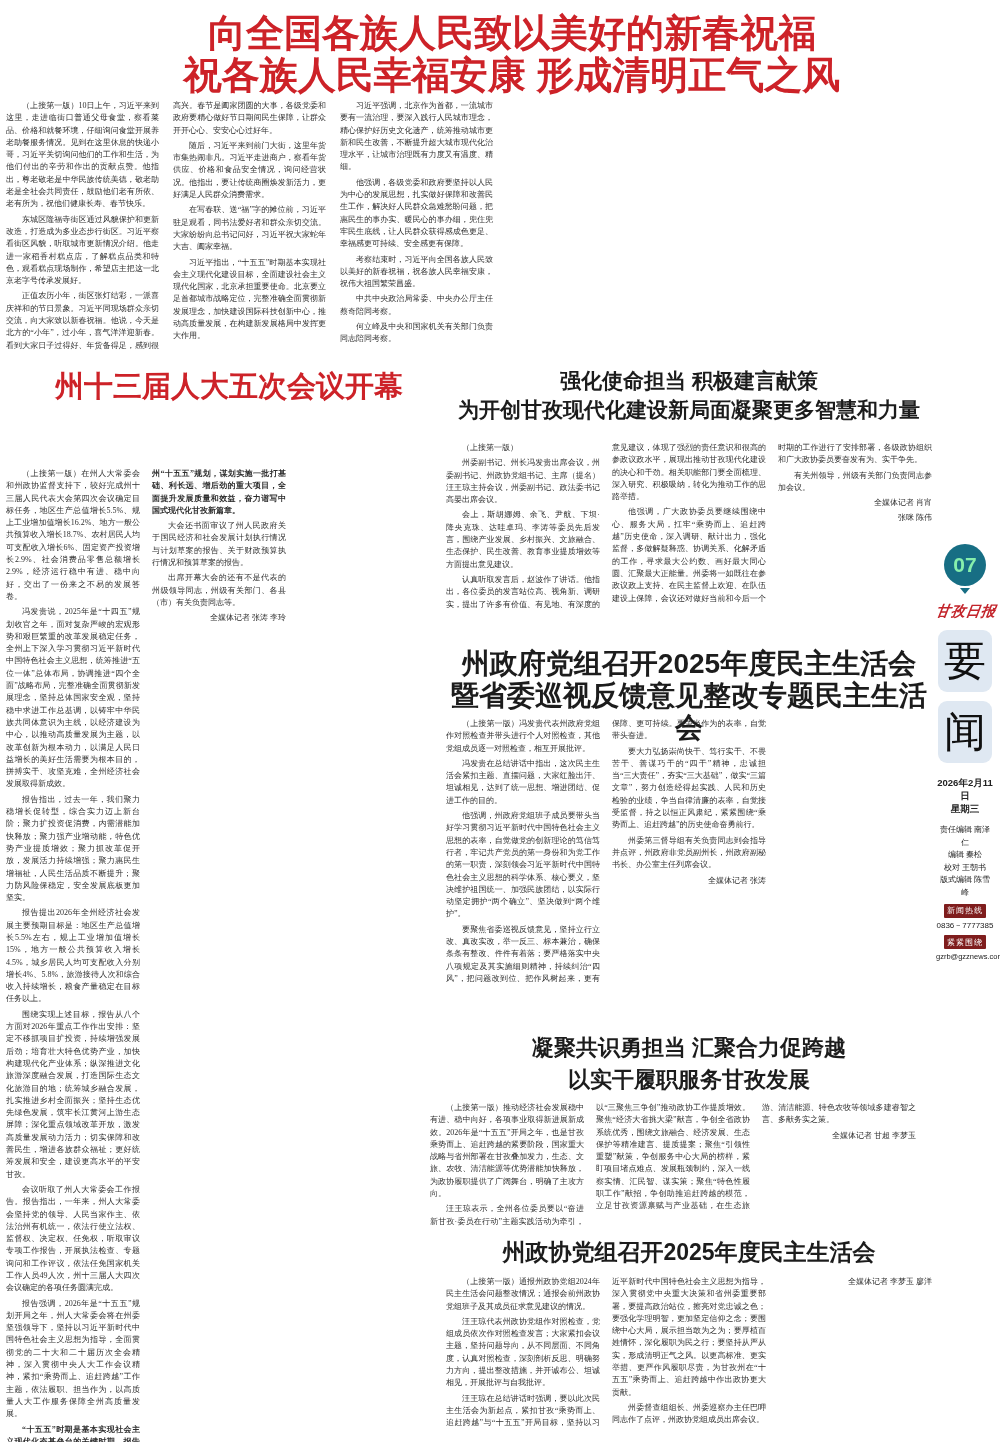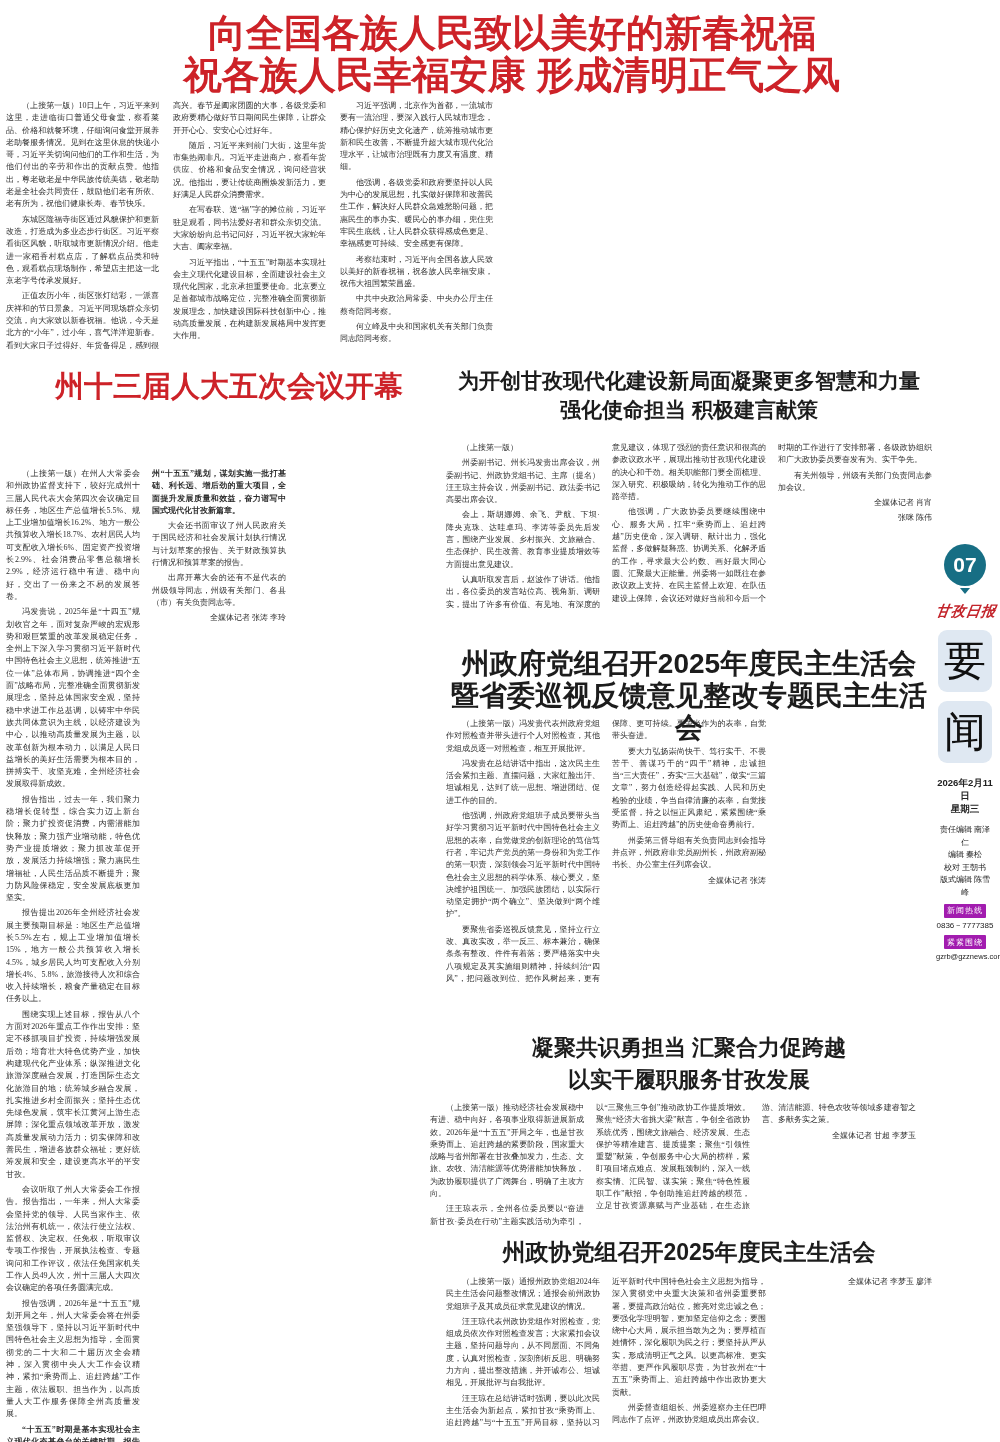--- a/index.html
+++ b/index.html
@@ -32,30 +32,30 @@
   .ningju-body{top:1102px;left:430px;width:486px;height:126px;column-count:3;column-gap:12px;}
   .zhengxie-body{top:1276px;left:446px;width:486px;height:160px;column-count:3;column-gap:12px;}
   .para{margin:0 0 3px 0;text-indent:2em;}
   .p-right{text-align:right;text-indent:0;}
   .p-bold{font-weight:bold;}
 
   
   .sidebar{position:absolute;top:544px;left:936px;width:58px;text-align:center;
            font-family:"Liberation Sans",sans-serif;}
   .page-badge{width:42px;height:42px;margin:0 auto;background:#176e84;border-radius:50%;
-              color:#ffffff;font-size:21px;font-weight:bold;line-height:42px;}
+              color:#86efac;font-size:21px;font-weight:bold;line-height:42px;}
   .badge-tick{width:0;height:0;margin:2px auto 0;border-left:5px solid transparent;
               border-right:5px solid transparent;border-top:6px solid #176e84;}
   .paper-logo{margin-top:8px;color:#c3242b;font-size:14.5px;font-weight:bold;
               font-style:italic;transform:skewX(-8deg);letter-spacing:0.5px;white-space:nowrap;}
   .sec-box{width:54px;height:62px;margin:9px auto 0;background:#dfe8f2;border-radius:9px;
            color:#111;font-size:42px;line-height:62px;font-family:"Liberation Serif",serif;}
   .date-block{margin-top:13px;font-size:9.5px;font-weight:bold;line-height:13px;color:#222;}
   .staff{margin-top:9px;font-size:8px;line-height:12.5px;color:#222;}
-  .tile-label{display:inline-block;margin-top:3px;background:#a21caf;color:#fff;
+  .tile-label{display:inline-block;margin-top:3px;background:#7f1d1d;color:#fff;
               font-size:8px;letter-spacing:1px;padding:1.5px 3px;border-radius:1px;}
   .contact-line{font-size:8px;line-height:11px;color:#222;margin-top:2px;}
   .email-line{font-size:7.5px;line-height:11px;color:#222;margin-top:2px;}
 </style>
 </head>
 <body>
 
 <div class="page">
 
   <div class="lead-headline hl-red">
@@ -85,22 +85,22 @@
       <p class="para">围绕实现上述目标，报告从八个方面对2026年重点工作作出安排：坚定不移抓项目扩投资，持续增强发展后劲；培育壮大特色优势产业，加快构建现代化产业体系；纵深推进文化旅游深度融合发展，打造国际生态文化旅游目的地；统筹城乡融合发展，扎实推进乡村全面振兴；坚持生态优先绿色发展，筑牢长江黄河上游生态屏障；深化重点领域改革开放，激发高质量发展动力活力；切实保障和改善民生，增进各族群众福祉；更好统筹发展和安全，建设更高水平的平安甘孜。</p>
       <p class="para">会议听取了州人大常委会工作报告。报告指出，一年来，州人大常委会坚持党的领导、人民当家作主、依法治州有机统一，依法行使立法权、监督权、决定权、任免权，听取审议专项工作报告，开展执法检查、专题询问和工作评议，依法任免国家机关工作人员49人次，州十三届人大四次会议确定的各项任务圆满完成。</p>
       <p class="para">报告强调，2026年是“十五五”规划开局之年，州人大常委会将在州委坚强领导下，坚持以习近平新时代中国特色社会主义思想为指导，全面贯彻党的二十大和二十届历次全会精神，深入贯彻中央人大工作会议精神，紧扣“乘势而上、追赶跨越”工作主题，依法履职、担当作为，以高质量人大工作服务保障全州高质量发展。</p>
       <p class="para p-bold">“十五五”时期是基本实现社会主义现代化夯基垒台的关键时期。报告要求，对标到2035年基本实现社会主义现代化的目标要求，科学编制全州“十五五”规划，谋划实施一批打基础、利长远、增后劲的重大项目，全面提升发展质量和效益，奋力谱写中国式现代化甘孜新篇章。</p>
       <p class="para">大会还书面审议了州人民政府关于国民经济和社会发展计划执行情况与计划草案的报告、关于财政预算执行情况和预算草案的报告。</p>
       <p class="para">出席开幕大会的还有不是代表的州级领导同志，州级有关部门、各县（市）有关负责同志等。</p>
       <p class="para p-right">全媒体记者 张涛 李玲</p>
     </div>
 
   <div class="jianyan-headline hl-black">
+    <div>强化使命担当 积极建言献策</div>
     <div>为开创甘孜现代化建设新局面凝聚更多智慧和力量</div>
-    <div>强化使命担当 积极建言献策</div>
   </div>
   <div class="cols jianyan-body">
       <p class="para">（上接第一版）</p>
       <p class="para">州委副书记、州长冯发贵出席会议，州委副书记、州政协党组书记、主席（提名）汪王琼主持会议，州委副书记、政法委书记高晏出席会议。</p>
       <p class="para">会上，斯胡娜姆、余飞、尹航、下坝·降央克珠、达哇卓玛、李涛等委员先后发言，围绕产业发展、乡村振兴、文旅融合、生态保护、民生改善、教育事业提质增效等方面提出意见建议。</p>
       <p class="para">认真听取发言后，赵波作了讲话。他指出，各位委员的发言站位高、视角新、调研实，提出了许多有价值、有见地、有深度的意见建议，体现了强烈的责任意识和很高的参政议政水平，展现出推动甘孜现代化建设的决心和干劲。相关职能部门要全面梳理、深入研究、积极吸纳，转化为推动工作的思路举措。</p>
       <p class="para">他强调，广大政协委员要继续围绕中心、服务大局，扛牢“乘势而上、追赶跨越”历史使命，深入调研、献计出力，强化监督，多做解疑释惑、协调关系、化解矛盾的工作，寻求最大公约数、画好最大同心圆、汇聚最大正能量。州委将一如既往在参政议政上支持、在民主监督上欢迎、在队伍建设上保障，会议还对做好当前和今后一个时期的工作进行了安排部署，各级政协组织和广大政协委员要奋发有为、实干争先。</p>
       <p class="para">有关州领导，州级有关部门负责同志参加会议。</p>
       <p class="para p-right">全媒体记者 肖宵</p>
       <p class="para p-right">张咪 陈伟</p>

